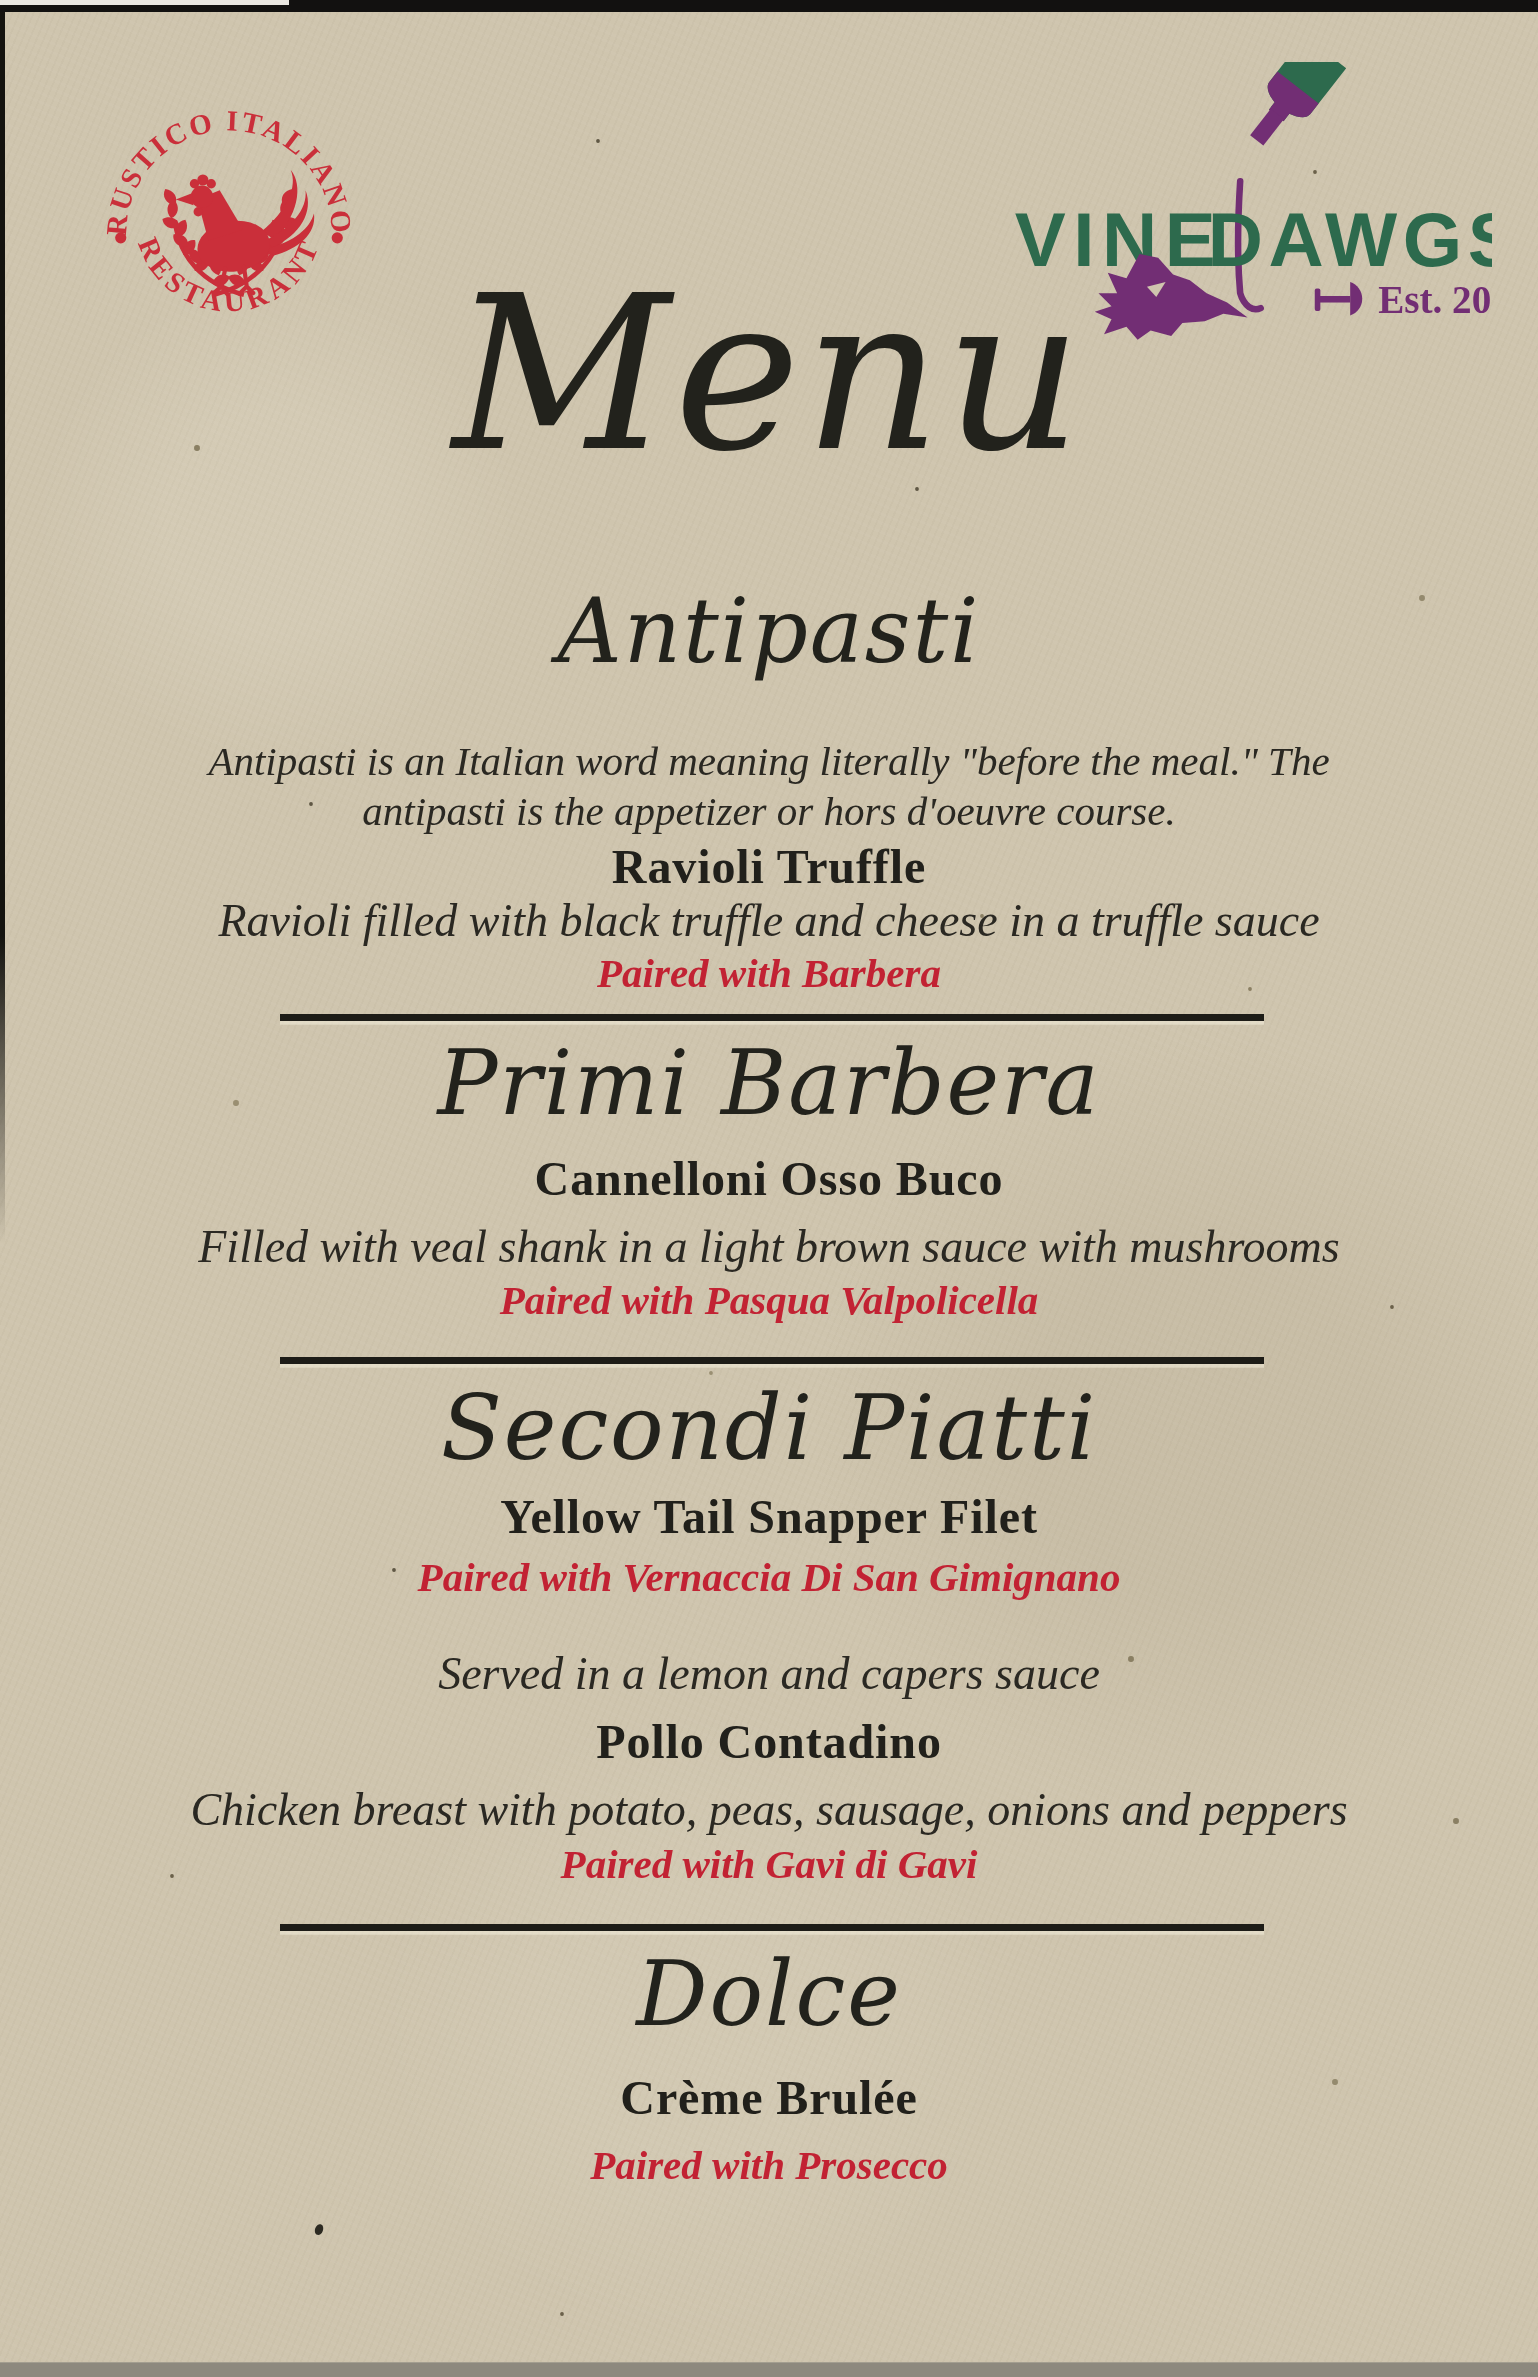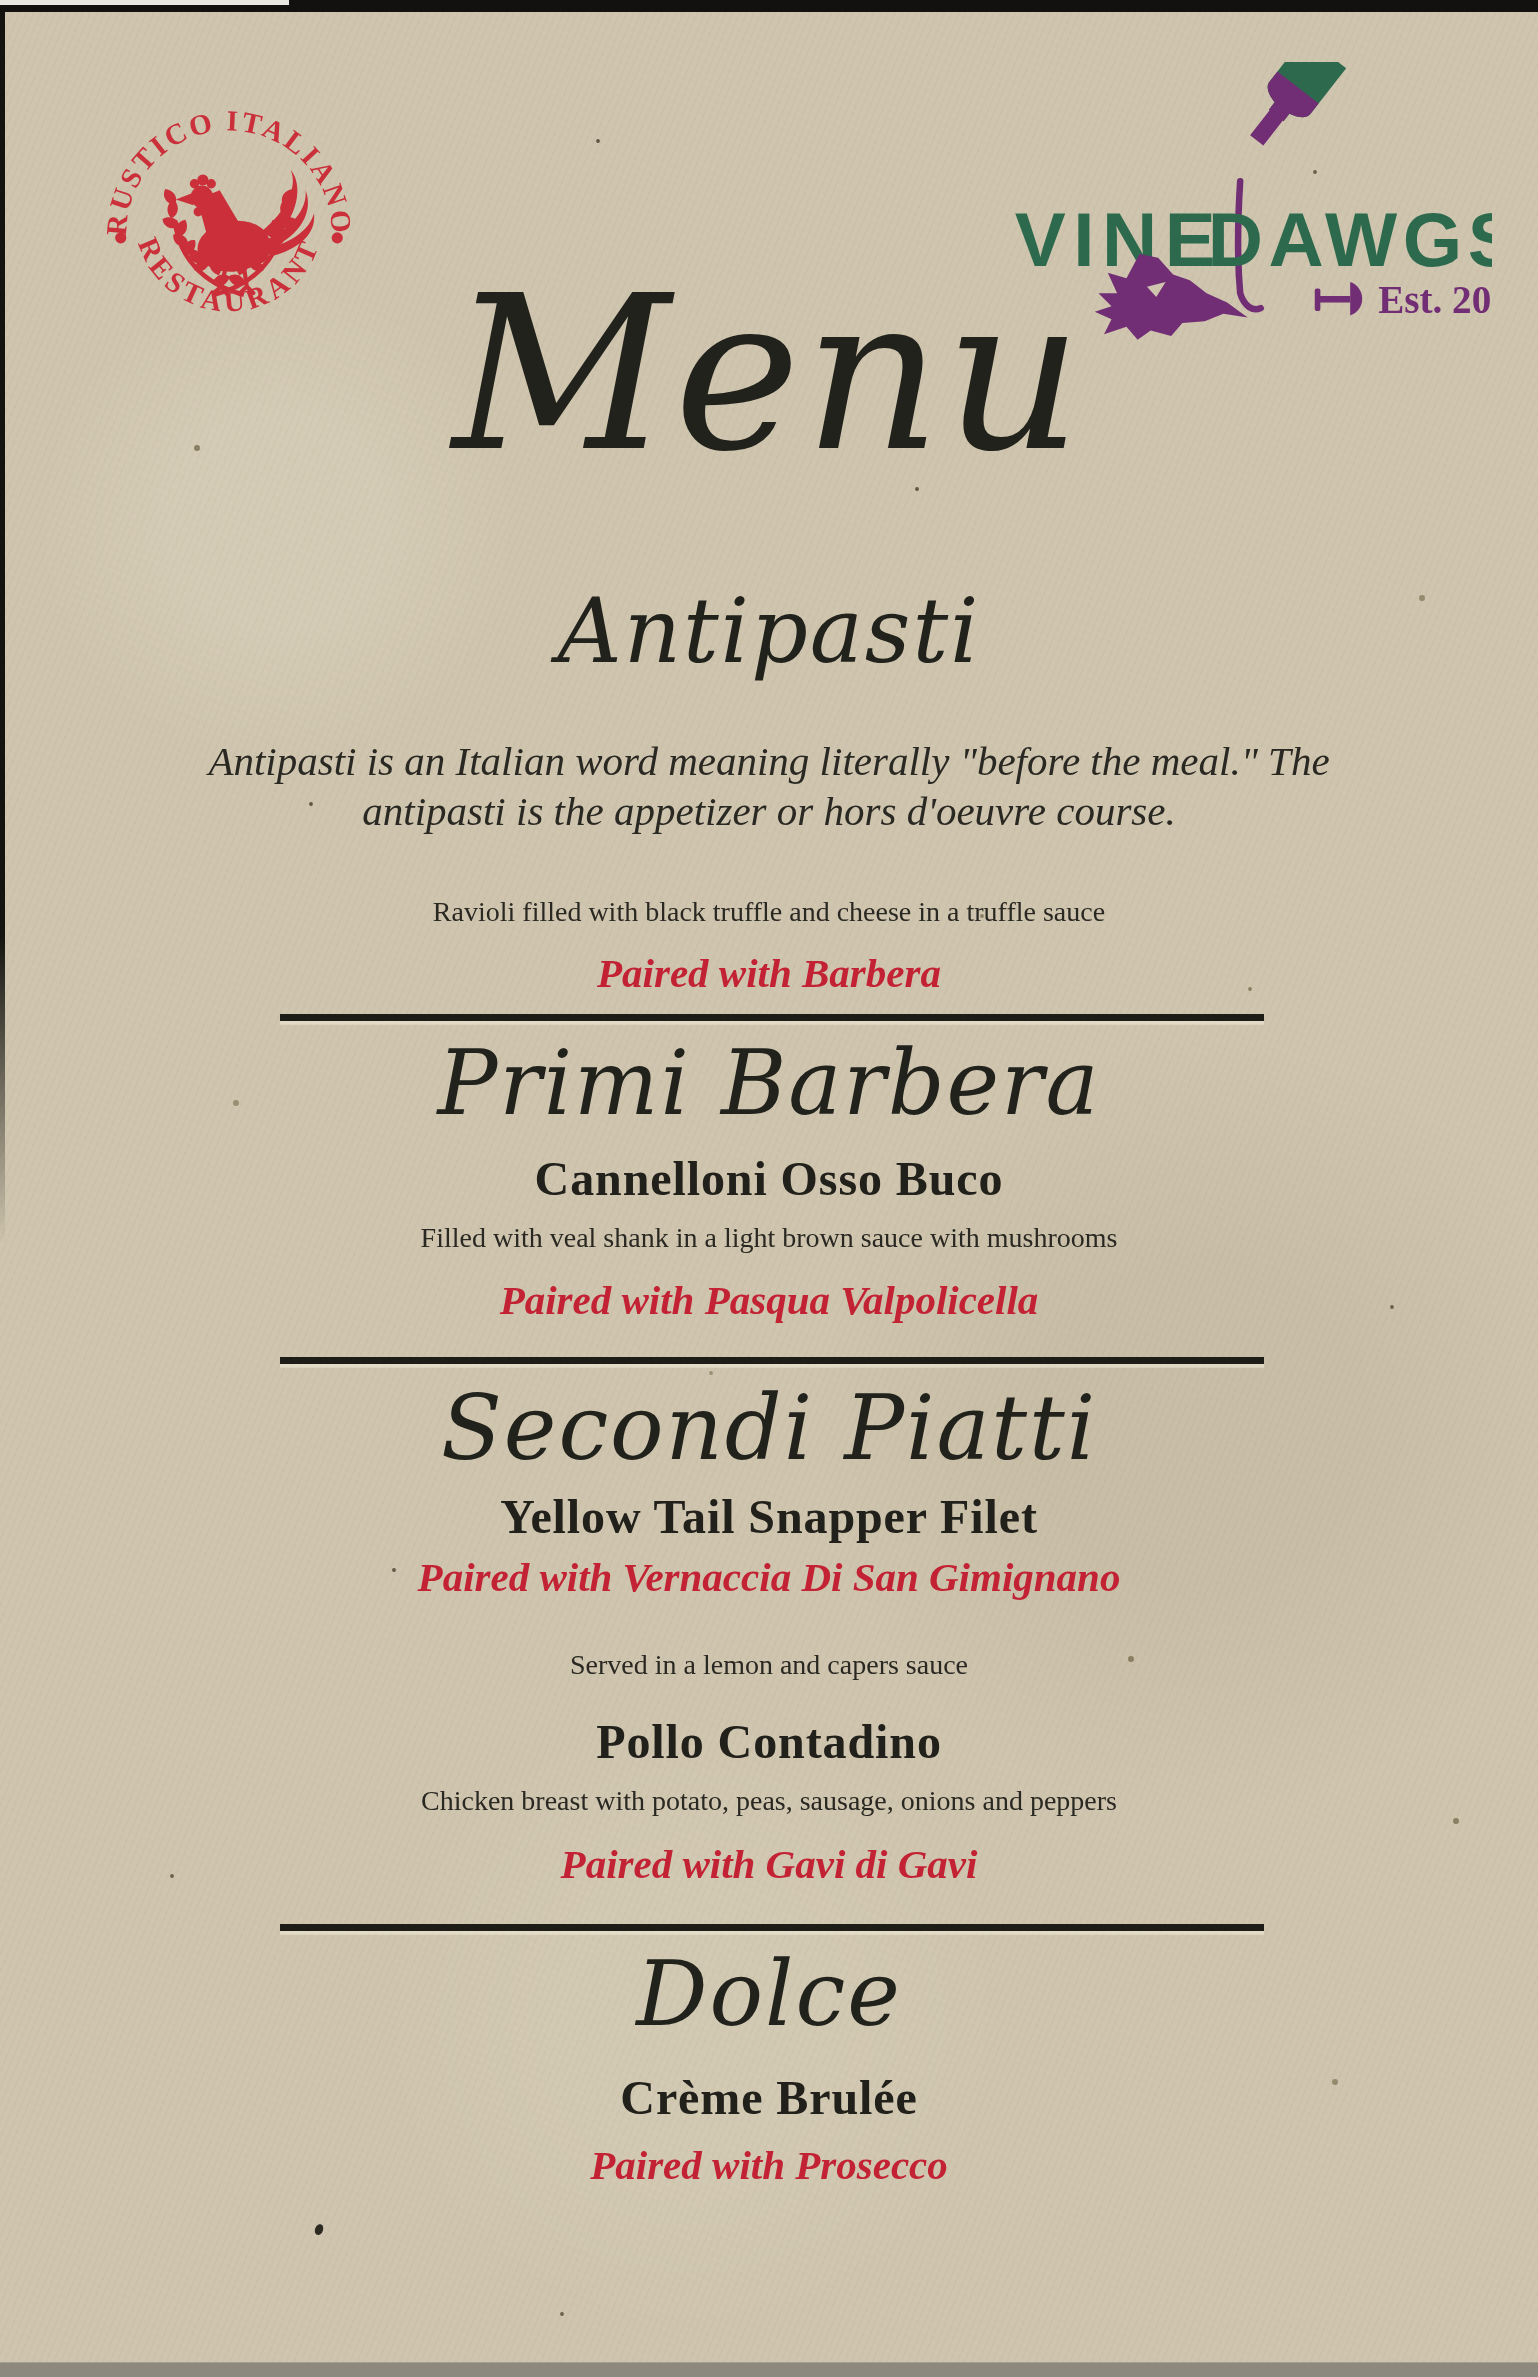--- a/index.html
+++ b/index.html
@@ -30,21 +30,21 @@
   .scan-top-highlight{position:absolute;left:0;top:0;width:289px;height:4.7px;background:#e9e7e1;}
   .scan-left{position:absolute;left:0;top:12px;width:4.7px;height:1231px;
     background:linear-gradient(#14130f 0 75%, rgba(20,19,15,0) 100%);}
   .scan-bottom{position:absolute;left:0;bottom:0;width:100%;height:14px;background:#8d897e;border-top:1.9px solid #a39e90;}
   .line{position:absolute;left:0;right:0;text-align:center;line-height:1.05;white-space:nowrap;}
   .script{font-family:"DejaVu Serif", serif;font-style:italic;font-weight:400;color:#22221c;}
   .menu-title{top:263px;font-size:213px;letter-spacing:3.7px;}
   .sec-head{font-size:89px;letter-spacing:1.9px;}
   .intro{font-style:italic;font-size:41px;color:#2a2822;}
   .dish{font-weight:bold;font-size:48px;color:#21201b;letter-spacing:0.9px;}
-  .desc{font-size:28px;color:#2a2822;}
+  .desc{font-style:italic;font-size:46px;color:#2a2822;}
   .pair{font-style:italic;font-weight:bold;font-size:41px;color:#c22233;}
   .divider{position:absolute;left:280px;width:984px;height:6.5px;background:#1d1c17;
     box-shadow:0 3.7px 0 rgba(242,236,218,0.55);}
   .speck-dot{position:absolute;left:315px;top:2224px;width:7.5px;height:11.2px;background:#2c2a22;border-radius:50%;transform:rotate(20deg);}
   svg{position:absolute;display:block;}
   .seal{left:89px;top:82px;}
   .vdawgs{left:1007px;top:62px;}
 </style>
 </head>
 <body>
@@ -144,20 +144,21 @@
     </g>
     <text x="398" y="269" font-family="Liberation Serif, serif" font-weight="bold" font-size="42" fill="#722e74">Est. 2006</text>
   </svg>
 
   <div class="line script menu-title">Menu</div>
 
   <div class="line script sec-head" style="top:585px;">Antipasti</div>
   <div class="line intro" style="top:740px;">Antipasti is an Italian word meaning literally "before the meal." The</div>
   <div class="line intro" style="top:790px;">antipasti is the appetizer or hors d'oeuvre course.</div>
 
+  <div class="line dish" style="top:842px;">Ravioli Truffle</div>
   <div class="line desc" style="top:897px;">Ravioli filled with black truffle and cheese in a truffle sauce</div>
   <div class="line pair" style="top:952px;">Paired with Barbera</div>
 
   <div class="divider" style="top:1014px;"></div>
 
   <div class="line script sec-head" style="top:1037px;">Primi Barbera</div>
   <div class="line dish" style="top:1154px;">Cannelloni Osso Buco</div>
   <div class="line desc" style="top:1223px;">Filled with veal shank in a light brown sauce with mushrooms</div>
   <div class="line pair" style="top:1279px;">Paired with Pasqua Valpolicella</div>
 

